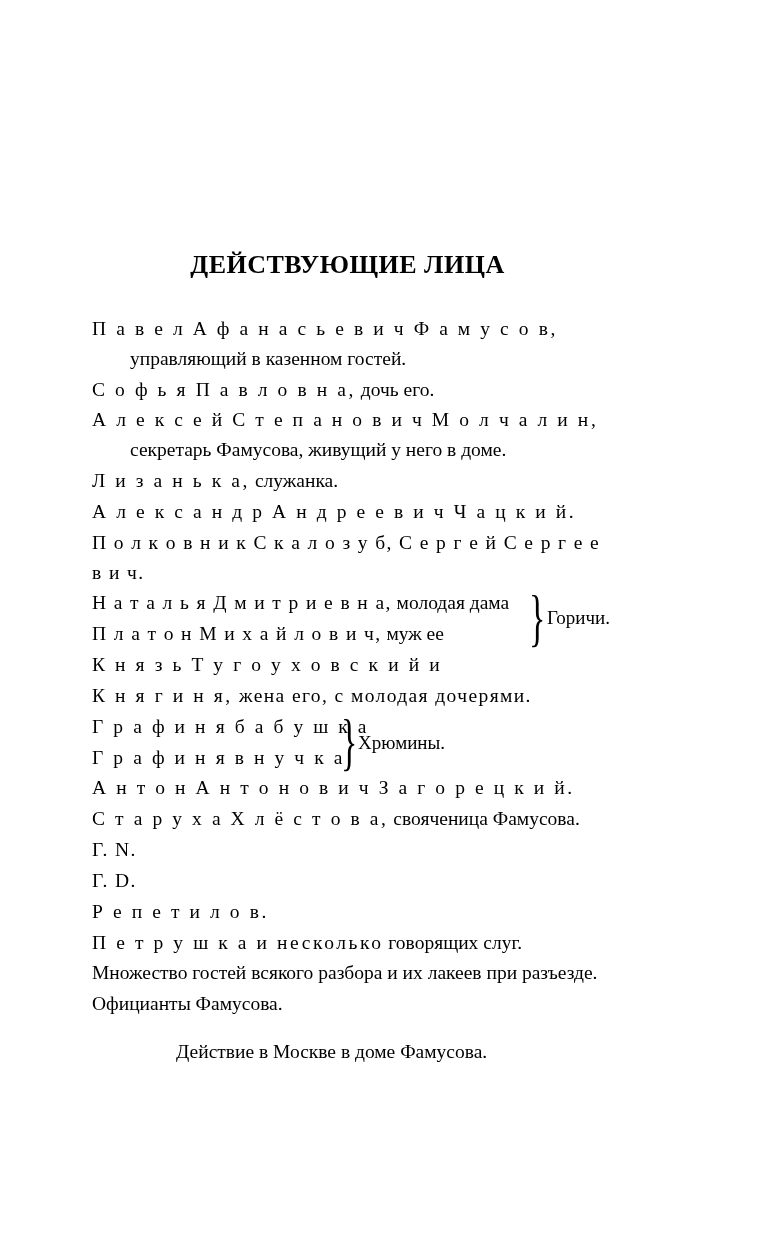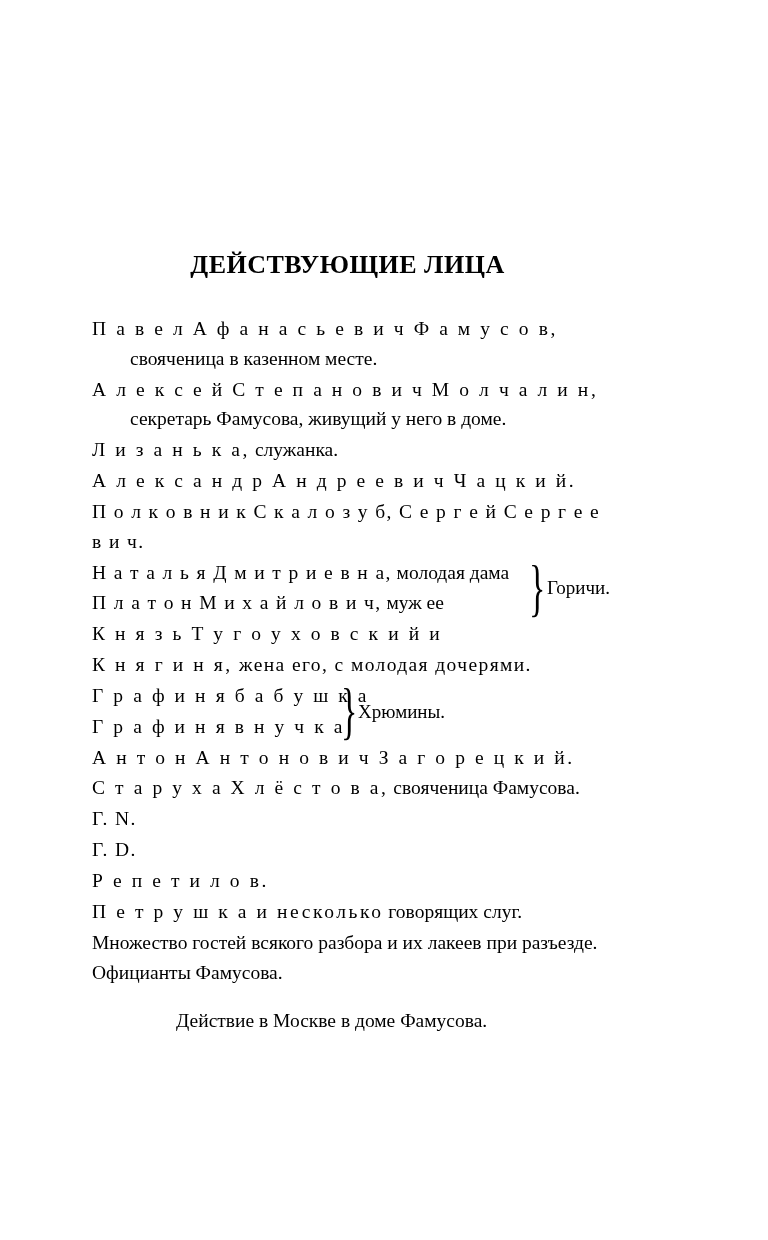--- a/index.html
+++ b/index.html
@@ -103,22 +103,23 @@
 </style>
 </head>
 <body>
 
 <div class="page">
 
   <h1 class="page-title">ДЕЙСТВУЮЩИЕ ЛИЦА</h1>
 
   <div class="cast-list">
 
-    <p class="cast-line hang"><span class="nm">П а в е л  А ф а н а с ь е в и ч  Ф а м у с о в,</span><span class="plain"> свояченица в казенном месте.</span></p>
+    <p class="cast-line hang"><span class="nm">П а в е л  А ф а н а с ь е в и ч  Ф а м у с о в,</span><span class="plain"> управляющий в казенном гостей.</span></p>
 
+    <p class="cast-line"><span class="nm">С о ф ь я  П а в л о в н а,</span><span class="plain"> дочь его.</span></p>
 
     <p class="cast-line hang"><span class="nm">А л е к с е й  С т е п а н о в и ч  М о л ч а л и н,</span><span class="plain"> секретарь Фамусова, живущий у него в доме.</span></p>
 
     <p class="cast-line"><span class="nm">Л и з а н ь к а,</span><span class="plain"> служанка.</span></p>
 
     <p class="cast-line"><span class="nm">А л е к с а н д р  А н д р е е в и ч  Ч а ц к и й.</span><span class="plain"></span></p>
 
     <p class="cast-line"><span class="nm-tight">П о л к о в н и к  С к а л о з у б,  С е р г е й  С е р г е е в и ч.</span><span class="plain"></span></p>
 
     <div class="brace-group g-goriчи">

